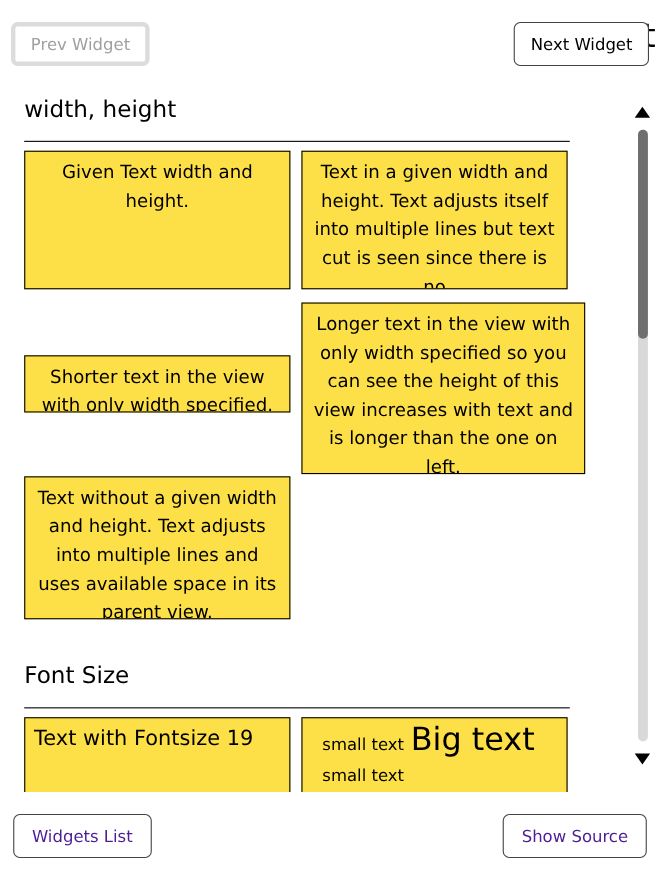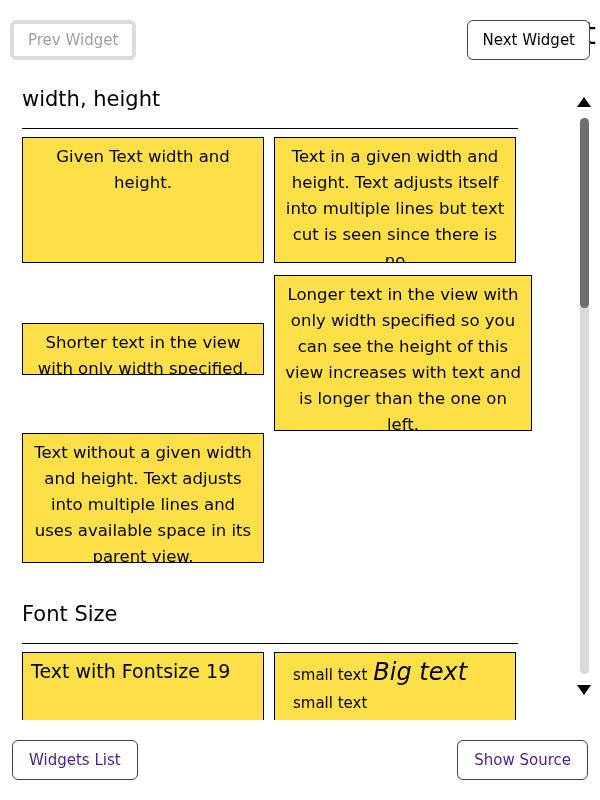--- a/index.html
+++ b/index.html
@@ -167,21 +167,21 @@
     align-items: center;
     justify-content: center;
     padding: 0 16px;
   }
   .bottom-btn.left { left: 12px; }
   .bottom-btn.right { right: 12px; }
 
   
   .fs-19 { font-size: 19px; line-height: 24px; }
   .small-text { font-size: 15px; line-height: 28px; margin-left: 12px; }
-  .big-text { font-size: 24px; line-height: 34px; font-style: italic; }
+  .big-text { font-size: 29px; line-height: 34px; }
   .inline-wrap { display: inline; }
 </style>
 </head>
 <body>
 
 <div class="topbar">
   <div class="nav-btn prev disabled">
     <span>Prev Widget</span>
   </div>
   <div class="page-title">Text</div>

